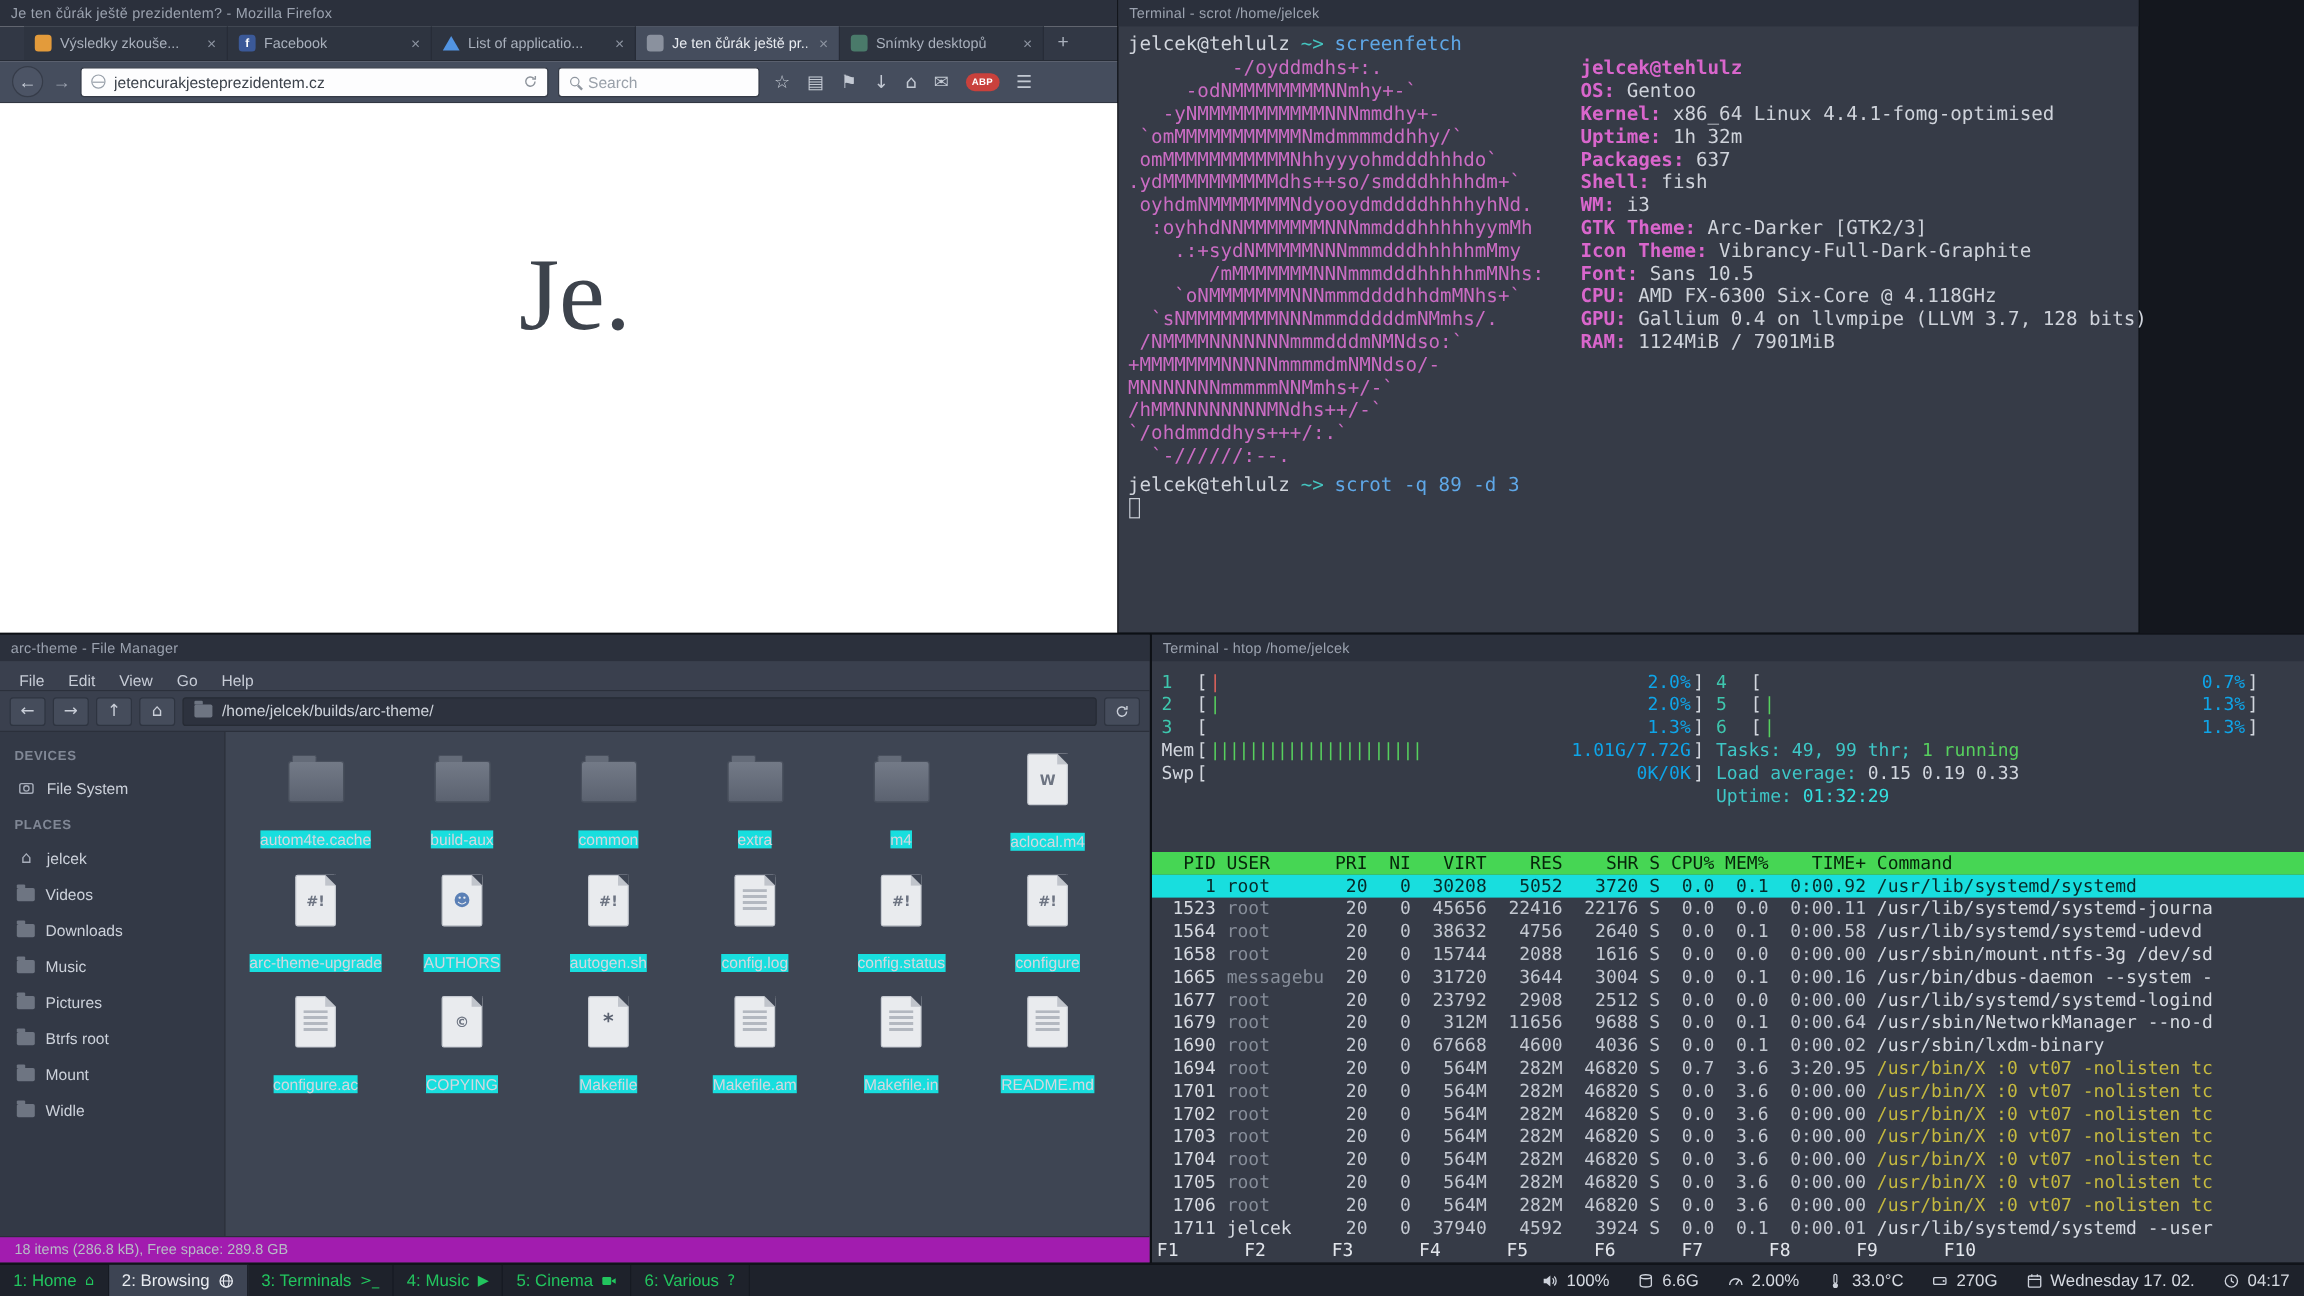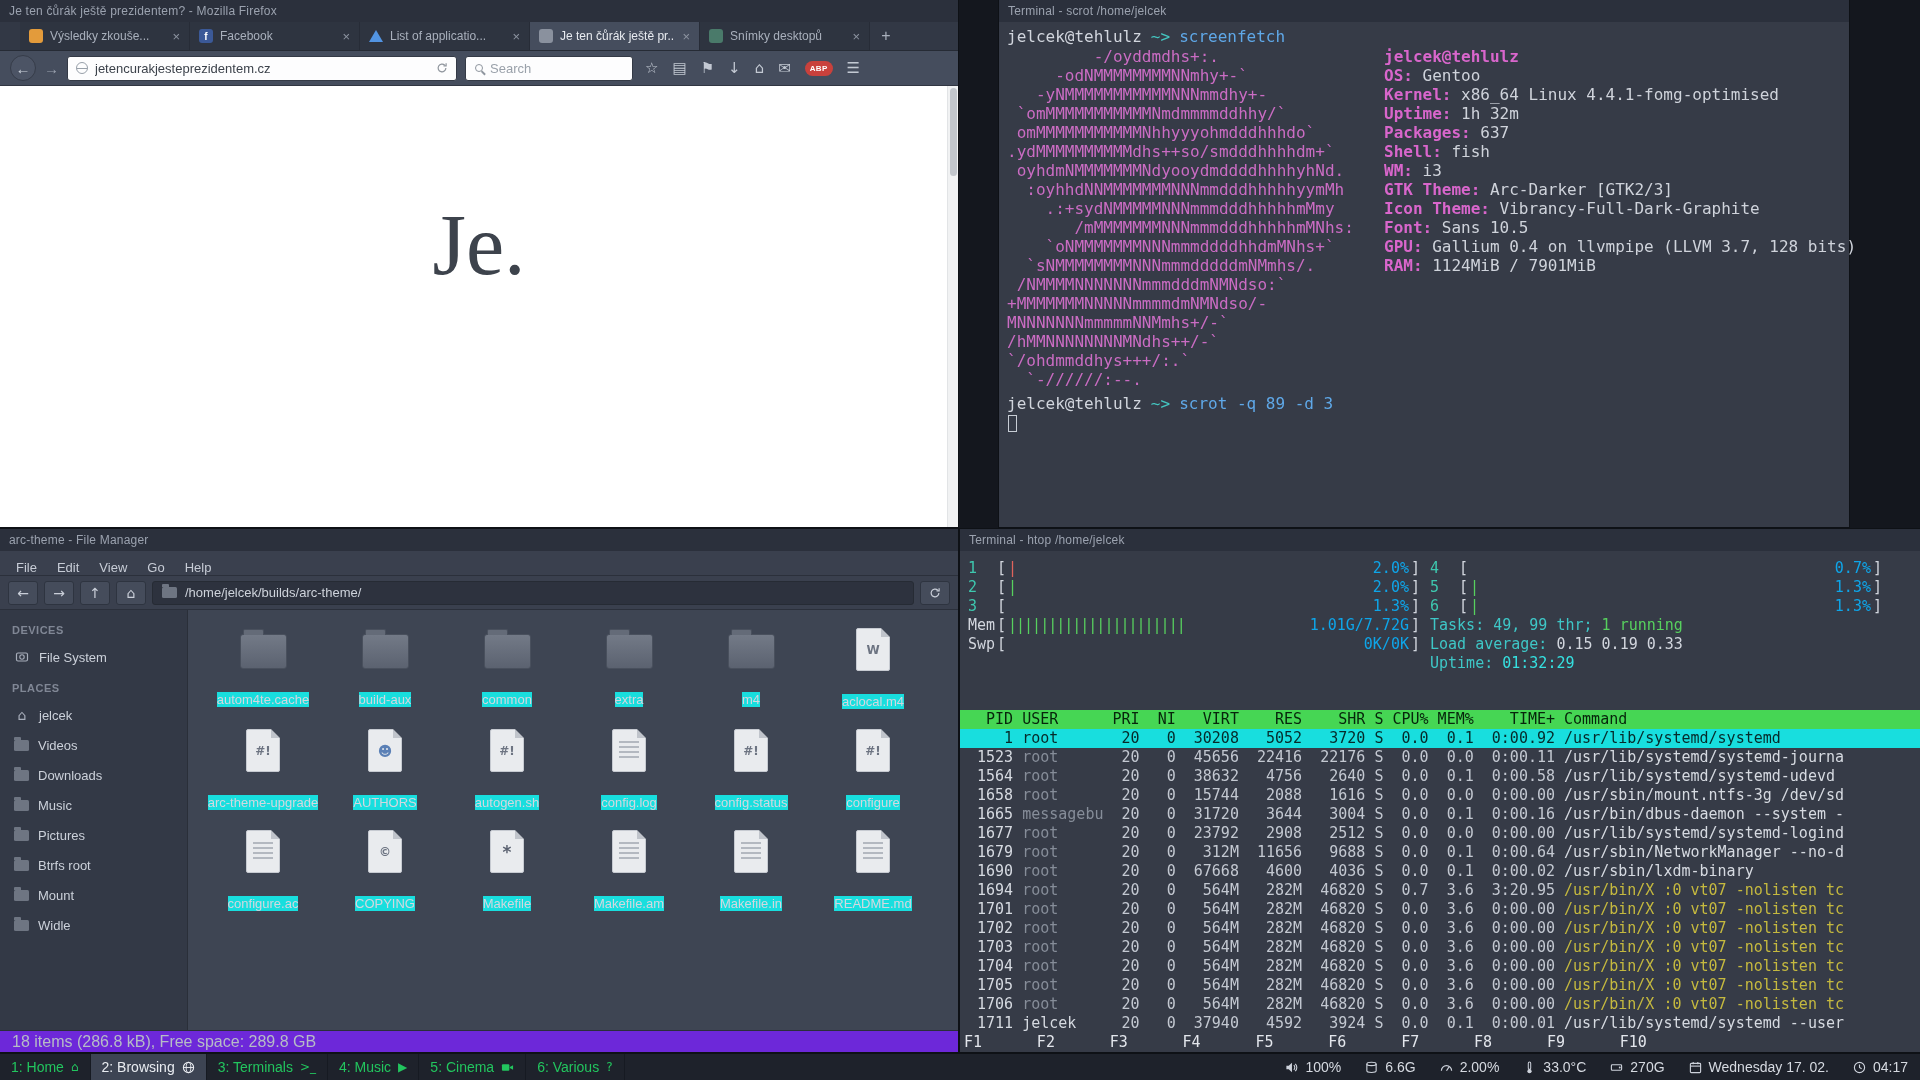--- a/index.html
+++ b/index.html
@@ -32,21 +32,21 @@
 .search-text{font-size:13px;color:#9aa1aa}
 .ff-actions{display:flex;align-items:center;gap:14px;margin-left:4px}
 .act-icon{color:#c3c9d3;font-size:15px;font-family:"DejaVu Sans",sans-serif}
 .abp{background:#c9413c;color:#fff;font-size:8px;font-weight:bold;border-radius:8px;padding:3px 5px;letter-spacing:.3px}
 .ff-content{position:relative;height:441px;background:#fff;overflow:hidden}
 .page-big-text{position:absolute;left:50%;top:36%;transform:translate(-50%,-50%);font-family:"Liberation Serif",serif;font-size:86px;color:#3d434c}
 .ff-scrollbar{position:absolute;right:0;top:0;width:11px;height:100%;background:#f1f2f3;border-left:1px solid #e2e4e6}
 .ff-scrollbar .thumb{width:7px;margin:2px auto;height:88px;background:#c2c6cc;border-radius:4px}
 
 
-#win-scrot{left:999px;top:0;width:850px;height:527px}
+#win-scrot{left:932px;top:0;width:850px;height:527px}
 .term-body{position:relative;height:505px;font-family:"DejaVu Sans Mono",monospace;font-size:16px;line-height:19px;color:#d2d6de}
 .prompt-line{position:absolute;left:8px;display:flex;gap:9px;white-space:nowrap}
 #sf-prompt1{top:5px}
 #sf-prompt2{top:372px}
 .p-user{color:#d2d6de}
 .p-sym{color:#44c5c0}
 .p-cmd{color:#5fa8e8}
 .ascii-art{position:absolute;left:8px;top:25px;color:#ca6cc3;font-family:"DejaVu Sans Mono",monospace;font-size:16px;line-height:19px}
 .sf-info{position:absolute;left:385px;top:25px}
 .sf-header{height:19px;color:#d966cc;font-weight:bold}
@@ -102,21 +102,21 @@
 .fcell{display:flex;flex-direction:column;align-items:center;padding-top:6px}
 .folder-big{width:47px;height:35px;background:linear-gradient(#737a87,#5b6270);border:1px solid #49505d;border-radius:3px;position:relative;margin-top:6px}
 .folder-big::before{content:"";position:absolute;top:-6px;left:2px;width:19px;height:5px;background:#646b78;border:1px solid #49505d;border-bottom:none;border-radius:2px 2px 0 0}
 .file-big{width:34px;height:43px;background:#e9ebee;border:1px solid #c6cad1;border-radius:2px;position:relative;display:flex;align-items:center;justify-content:center}
 .file-big::after{content:"";position:absolute;top:-1px;right:-1px;border-style:solid;border-width:0 9px 9px 0;border-color:#3e4553 #3e4553 #c0c4cb transparent}
 .fglyph{font-size:12px;font-weight:bold;color:#6d7482;font-family:"DejaVu Sans",sans-serif}
 .fglyph.blue{color:#5b80b6;font-size:14px}
 .fglyph.star{font-size:17px;color:#5a6170}
 .flines{width:20px;height:19px;background:repeating-linear-gradient(to bottom,#b3b8c0 0 2px,transparent 2px 5px)}
 .flabel{margin-top:23px;font-size:13px;line-height:15px;color:#d3d7df;text-align:center;max-width:112px;word-wrap:break-word}
-.fm-statusbar{position:absolute;left:0;bottom:0;width:100%;height:22px;background:#6d28d9;border-top:1px solid #2a2f39;font-size:16px;color:#b6bcc6;line-height:21px;padding-left:12px}
+.fm-statusbar{position:absolute;left:0;bottom:0;width:100%;height:22px;background:#a21caf;border-top:1px solid #2a2f39;font-size:12px;color:#b6bcc6;line-height:21px;padding-left:12px}
 
 
 #i3bar{position:absolute;left:0;top:1053px;width:1920px;height:27px;background:#1e222b;display:flex;justify-content:space-between;align-items:stretch;font-size:14px;color:#c9ced8;border-top:1px solid #0e1116}
 .ws-list{display:flex}
 .ws{display:flex;align-items:center;gap:7px;padding:0 11px;color:#22c55e;border-right:1px solid #161a22}
 .ws.active{background:#3d4453;color:#e9ecf1}
 .ws-icon{display:flex;align-items:center;font-size:12px;font-family:"DejaVu Sans",sans-serif}
 .status-list{display:flex;align-items:center;gap:24px;padding-right:12px}
 .seg{display:flex;align-items:center;gap:7px}
 .seg-icon{display:flex;align-items:center;color:#cdd2db}
@@ -225,20 +225,21 @@
         <div class="sf-header">jelcek@tehlulz</div>
         <div class="sf-row"><span class="sf-label">OS:</span><span class="sf-value"> Gentoo</span></div>
         <div class="sf-row"><span class="sf-label">Kernel:</span><span class="sf-value"> x86_64 Linux 4.4.1-fomg-optimised</span></div>
         <div class="sf-row"><span class="sf-label">Uptime:</span><span class="sf-value"> 1h 32m</span></div>
         <div class="sf-row"><span class="sf-label">Packages:</span><span class="sf-value"> 637</span></div>
         <div class="sf-row"><span class="sf-label">Shell:</span><span class="sf-value"> fish</span></div>
         <div class="sf-row"><span class="sf-label">WM:</span><span class="sf-value"> i3</span></div>
         <div class="sf-row"><span class="sf-label">GTK Theme:</span><span class="sf-value"> Arc-Darker [GTK2/3]</span></div>
         <div class="sf-row"><span class="sf-label">Icon Theme:</span><span class="sf-value"> Vibrancy-Full-Dark-Graphite</span></div>
         <div class="sf-row"><span class="sf-label">Font:</span><span class="sf-value"> Sans 10.5</span></div>
+        <div class="sf-row"><span class="sf-label">CPU:</span><span class="sf-value"> AMD FX-6300 Six-Core @ 4.118GHz</span></div>
         <div class="sf-row"><span class="sf-label">GPU:</span><span class="sf-value"> Gallium 0.4 on llvmpipe (LLVM 3.7, 128 bits)</span></div>
         <div class="sf-row"><span class="sf-label">RAM:</span><span class="sf-value"> 1124MiB / 7901MiB</span></div>
       </div>
     <div class="prompt-line" id="sf-prompt2">
         <span class="p-user">jelcek@tehlulz</span>
         <span class="p-sym">~&gt;</span>
         <span class="p-cmd">scrot -q 89 -d 3</span>
       </div>
     <div class="cursor-block"></div>
   </div>

